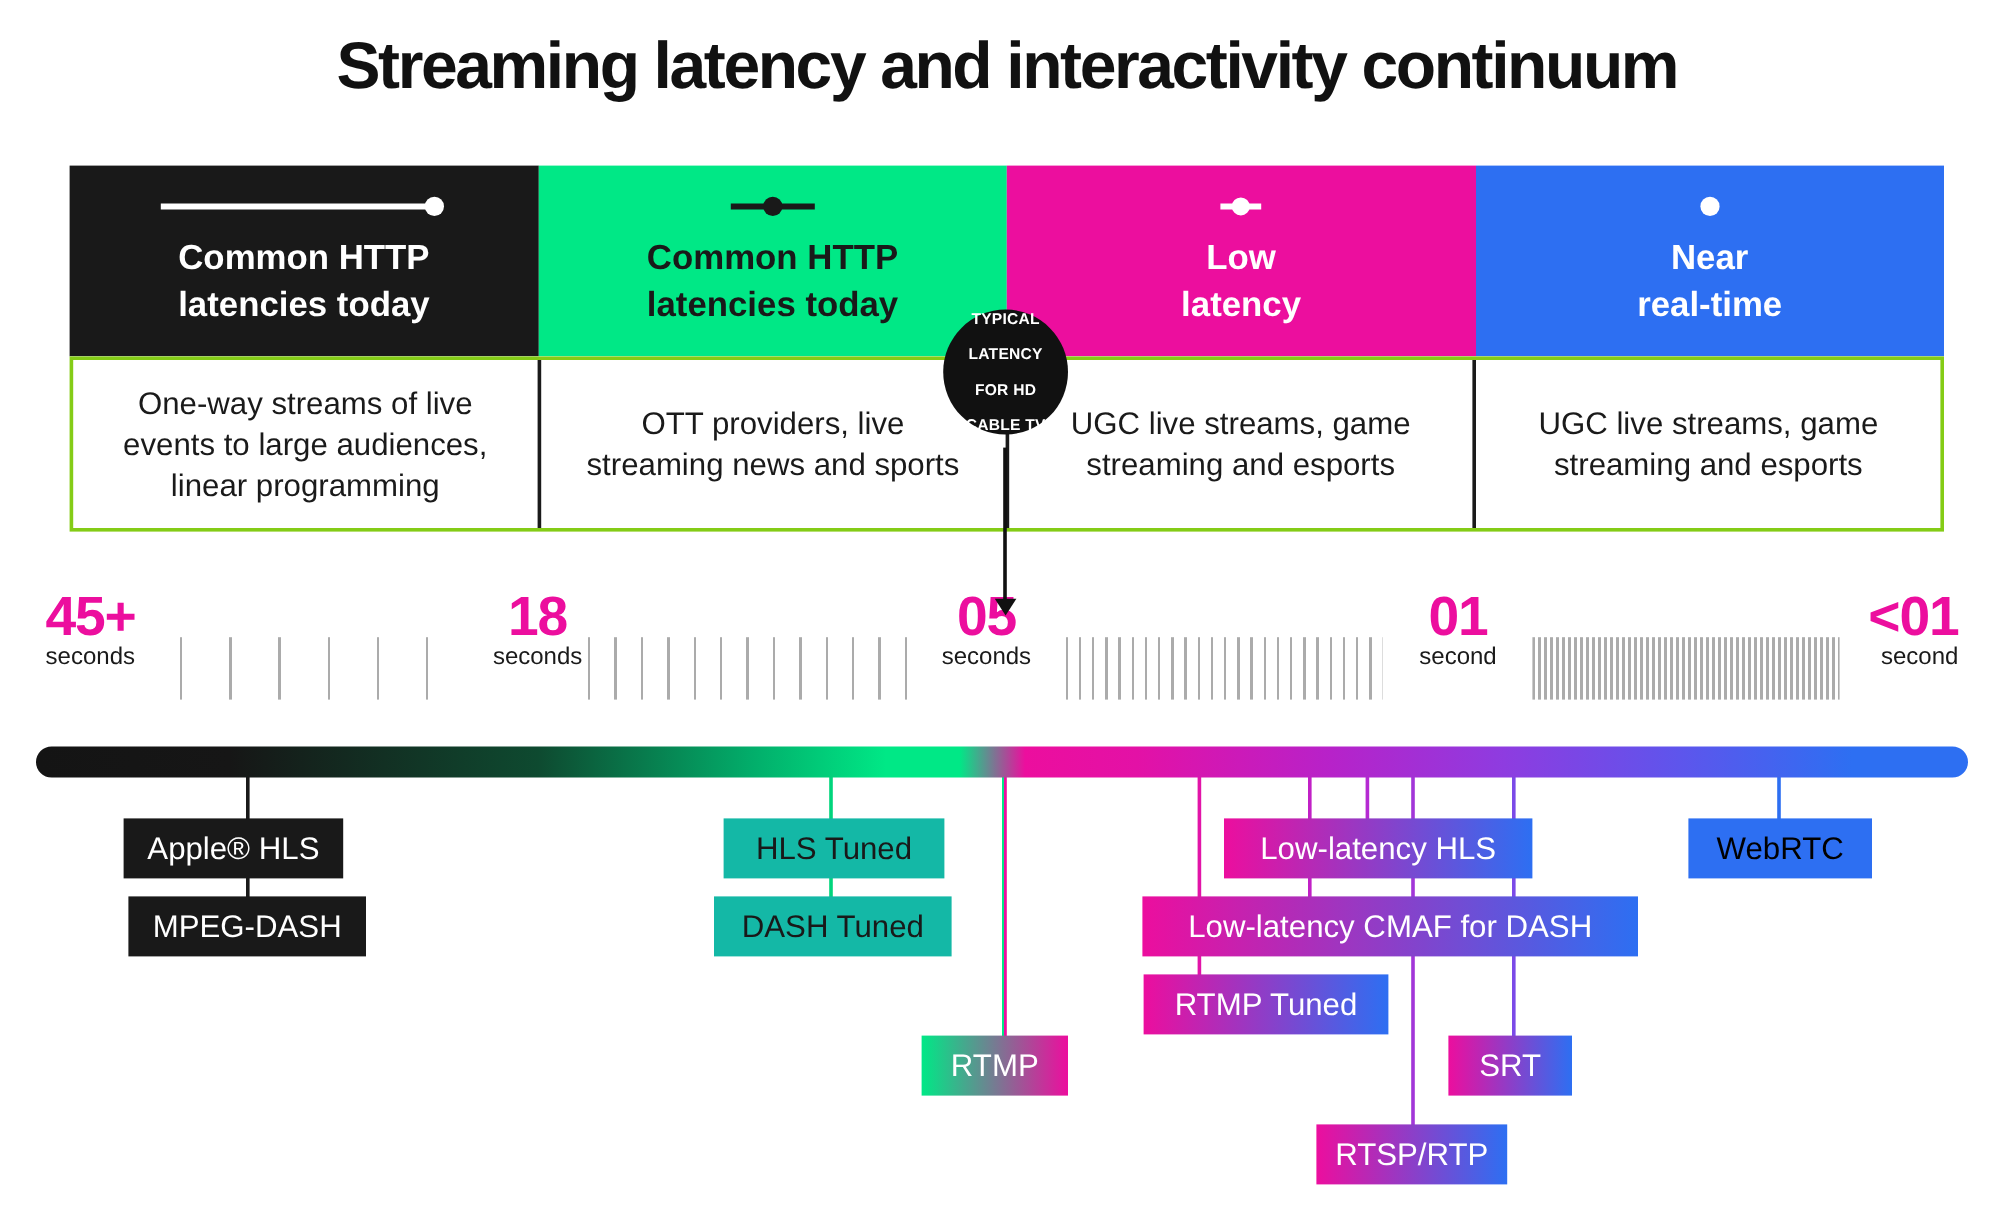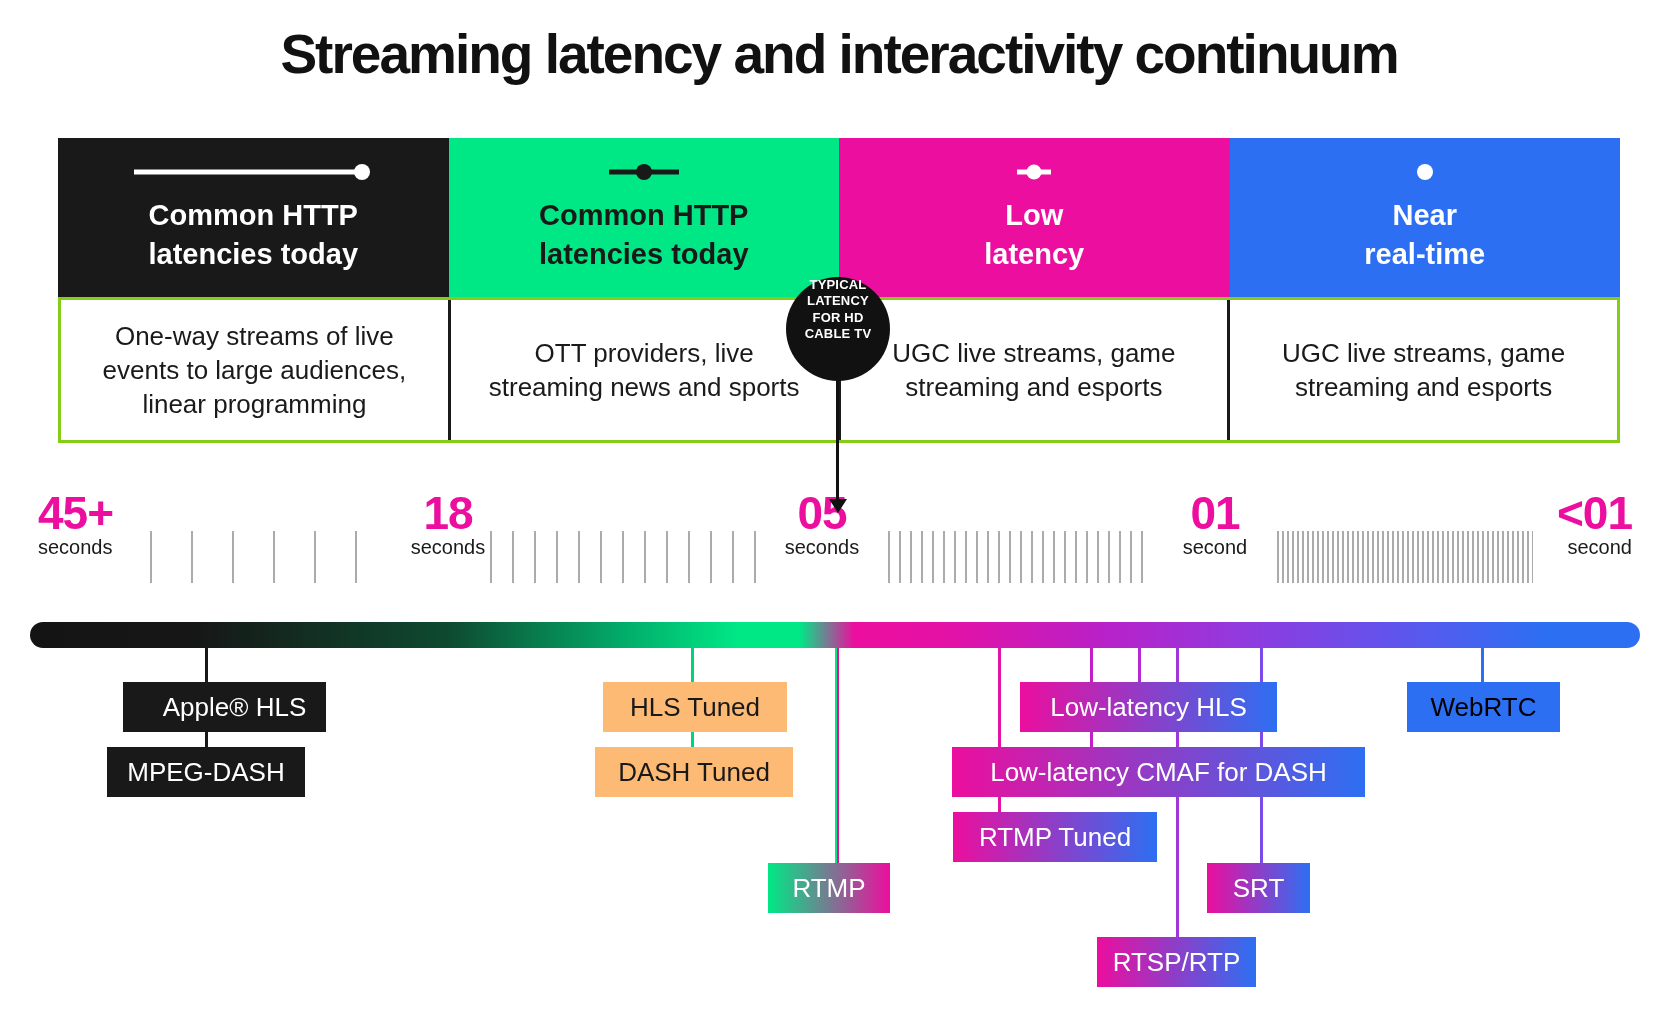--- a/index.html
+++ b/index.html
@@ -20,23 +20,23 @@
   .hdr-2{background:#EC0E9E;color:#ffffff;}
   .hdr-3{background:#2D6FF2;color:#ffffff;}
 
   .desc-row{position:absolute;left:58px;top:297px;width:1562px;height:146px;display:flex;
             border:3px solid #84cc16;box-sizing:border-box;background:#ffffff;}
   .desc-cell{flex:1 1 0;display:flex;align-items:center;justify-content:center;text-align:center;
              font-size:26px;line-height:1.32;color:#1a1a1a;padding:6px 30px;box-sizing:border-box;}
   .desc-cell:not(:last-child){border-right:3px solid #1a1a1a;}
 
   
-  .badge{position:absolute;left:786px;top:277px;width:104px;height:104px;border-radius:50%;
+  .badge{position:absolute;left:786px;top:258px;width:104px;height:104px;border-radius:50%;
          background:#111;color:#fff;display:flex;flex-direction:column;align-items:center;
-         justify-content:flex-start;font-size:13px;font-weight:700;line-height:1.25;text-align:center;
+         justify-content:space-between;font-size:13px;font-weight:700;line-height:1.25;text-align:center;
          letter-spacing:.2px;z-index:5;}
   .badge span{display:block;}
   .badge-stem{position:absolute;left:836px;top:373px;width:3px;height:128px;background:#111;z-index:4;}
   .badge-arrowhead{position:absolute;left:829px;top:499px;width:0;height:0;z-index:4;
          border-left:9px solid transparent;border-right:9px solid transparent;border-top:14px solid #111;}
 
   
   .tl{position:absolute;top:490px;width:210px;z-index:2;}
   .tl .val{font-size:46px;font-weight:800;color:#EC0E9E;letter-spacing:-1px;line-height:1.0;}
   .tl .unit{font-size:20px;color:#1a1a1a;line-height:1.15;}
@@ -68,25 +68,25 @@
   .conn-cmaf    {left:1090px; height:115px;background:#c120c6;}
   .conn-llhls   {left:1138px; height:50px; background:#b52ad2;}
   .conn-rtsp    {left:1176px; height:305px;background:#a236d8;}
   .conn-srt     {left:1260px; height:231px;background:#7b4ae8;}
   .conn-webrtc  {left:1481px; height:50px; background:#2d6ff2;}
 
   
   .proto{position:absolute;display:flex;align-items:center;justify-content:center;z-index:3;
          font-size:26px;height:50px;color:#ffffff;}
   .p-black{background:#191919;color:#ffffff;}
-  .p-green{background:#fdba74;color:#191919;}
+  .p-green{background:#14b8a6;color:#191919;}
   .p-blue {background:#2D6FF2;color:#000000;}
   .p-g2m  {background:linear-gradient(90deg,#00e886,#ec0e9e);}
   .p-m2b  {background:linear-gradient(90deg,#ec0e9e,#2d6ff2);}
-  .pb-apple {left:123px; top:682px;width:183px;padding-left:20px;}
+  .pb-apple {left:103px; top:682px;width:183px;}
   .pb-mpeg  {left:107px; top:747px;width:198px;}
   .pb-hlst  {left:603px; top:682px;width:184px;}
   .pb-dasht {left:595px; top:747px;width:198px;}
   .pb-rtmp  {left:768px; top:863px;width:122px;}
   .pb-llhls {left:1020px;top:682px;width:257px;}
   .pb-cmaf  {left:952px; top:747px;width:413px;}
   .pb-rtmpt {left:953px; top:812px;width:204px;}
   .pb-srt   {left:1207px;top:863px;width:103px;}
   .pb-rtsp  {left:1097px;top:937px;width:159px;}
   .pb-webrtc{left:1407px;top:682px;width:153px;}

